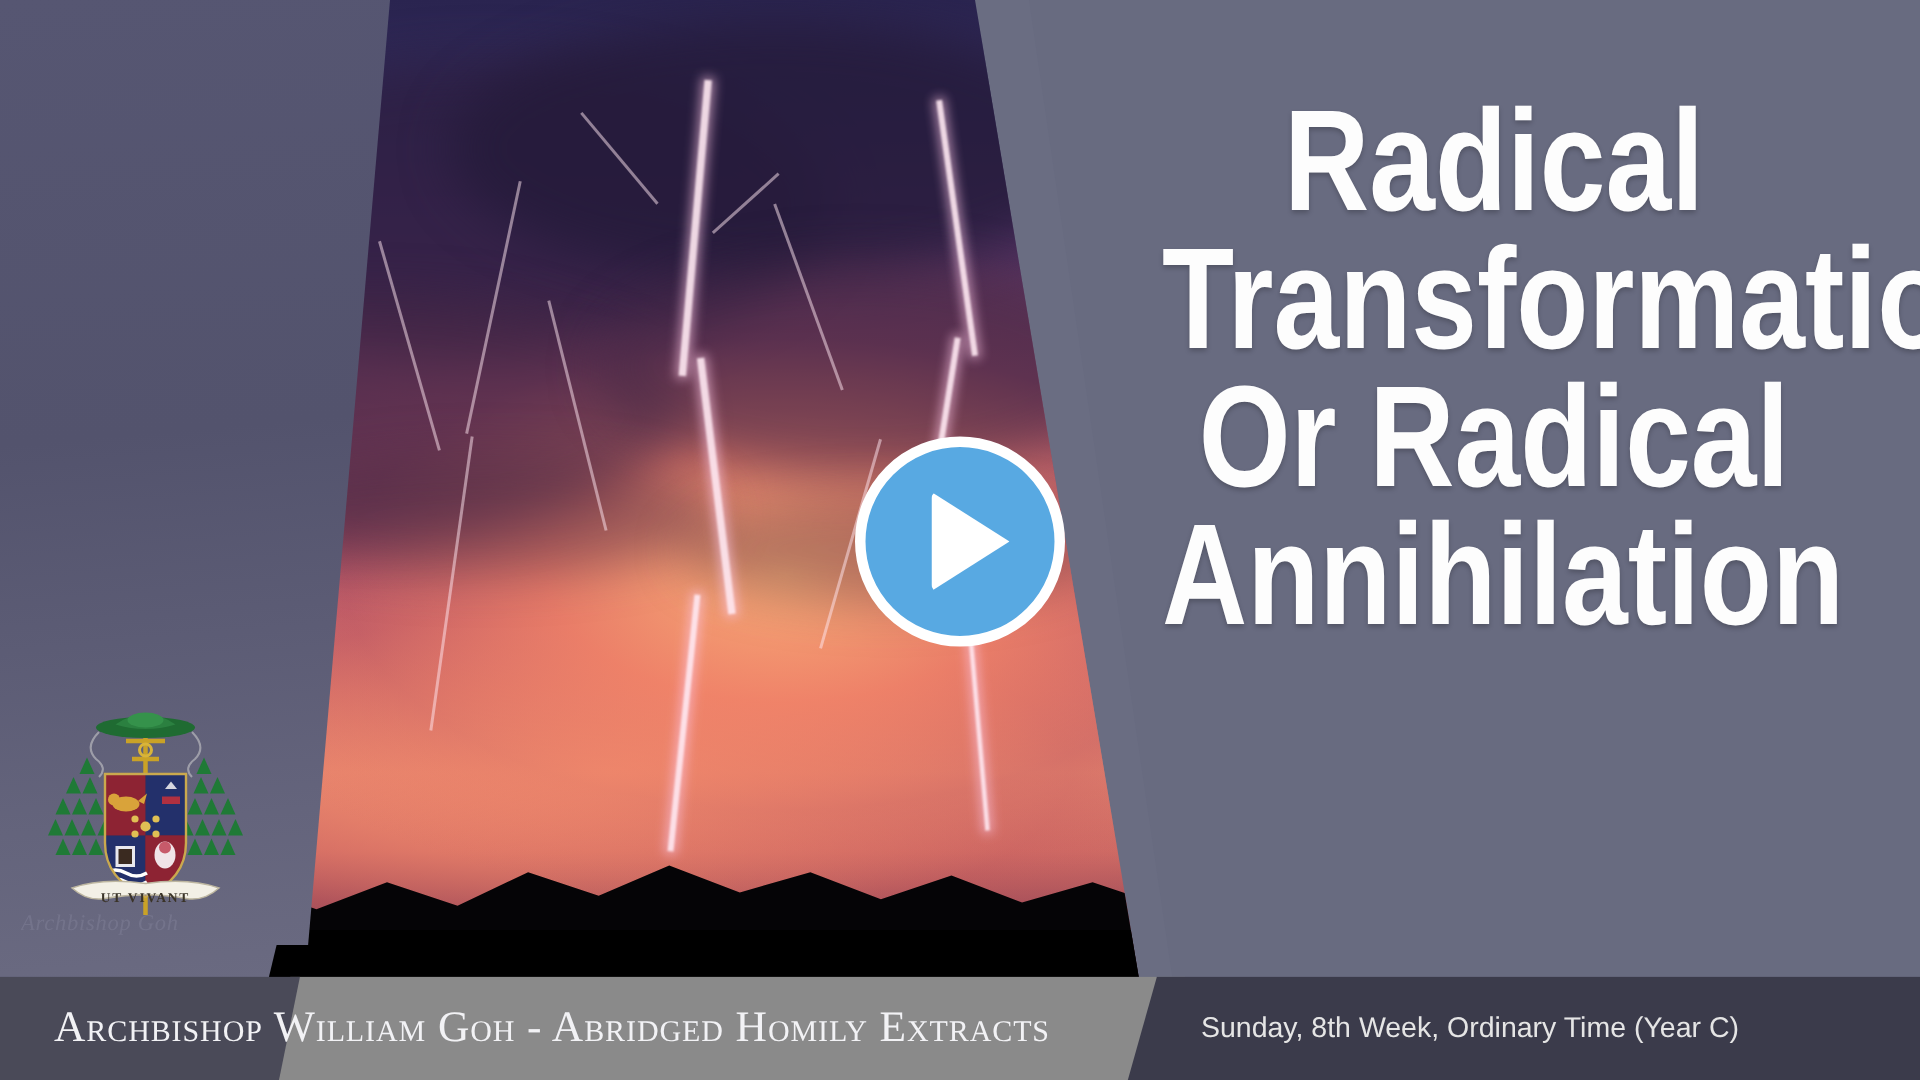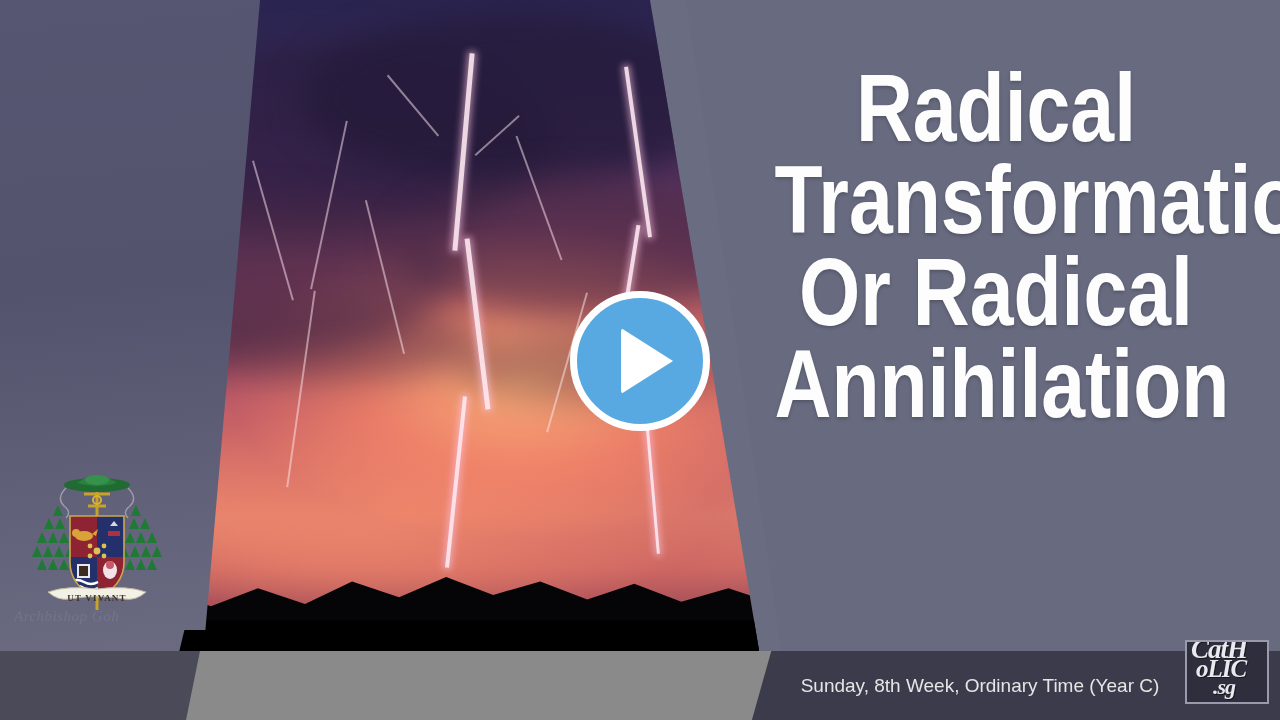--- a/index.html
+++ b/index.html
@@ -371,21 +371,17 @@
   </div>
 
   <div class="play-btn" aria-label="Play">
     <div class="play-tri"></div>
   </div>
 
   <div class="bar-dark-left"></div>
   <div class="bar-light"></div>
   <div class="bar-dark-right"></div>
 
+  <div class="bar-left-label">Archbishop William Goh - Abridged Homily Extracts</div>
   <div class="bar-right-label">Sunday, 8th Week, Ordinary Time (Year C)</div>
 
-  <div class="site-logo">
-    <span class="l1">CatH</span>
-    <span class="l2">oLIC</span>
-    <span class="l3">.sg</span>
-  </div>
 
 </div>
 
 </body></html>

